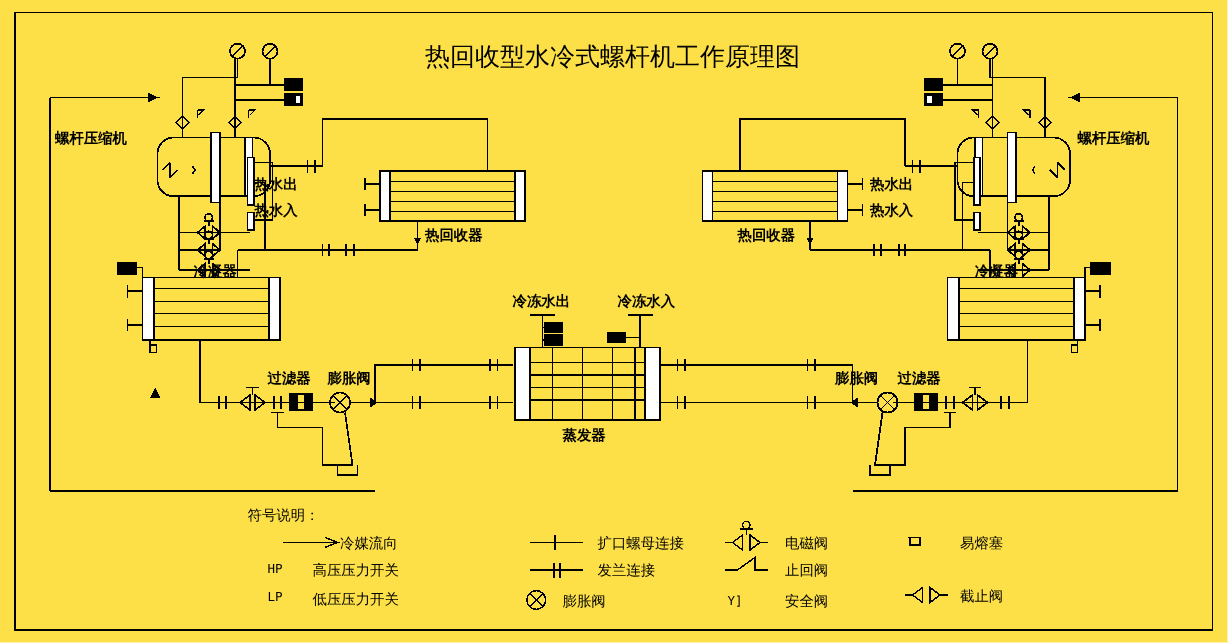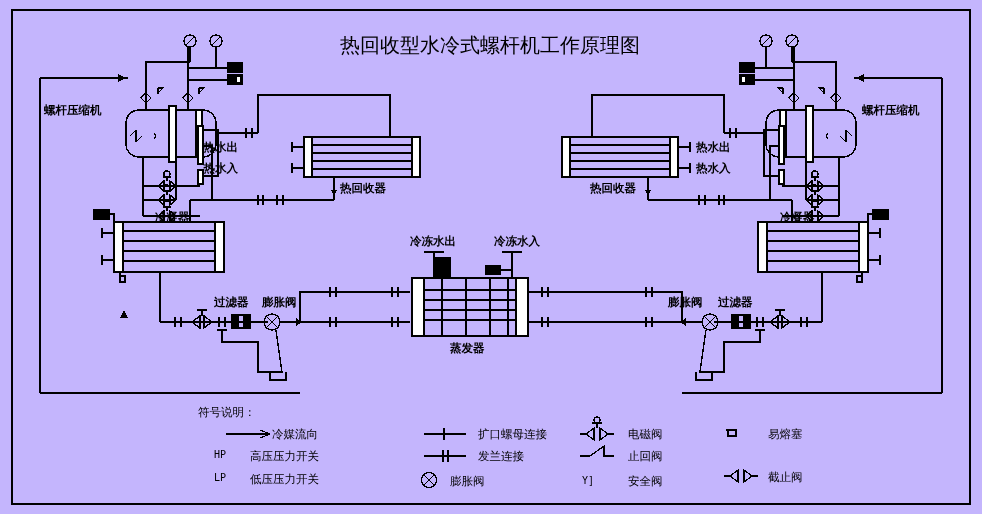--- a/index.html
+++ b/index.html
@@ -1,17 +1,17 @@
 <!DOCTYPE html>
 <html><head>
 <meta charset="utf-8">
 <style>
   html,body{margin:0;padding:0;background:#fff;}
   body{width:982px;height:514px;font-family:"DejaVu Sans","Liberation Sans",sans-serif;}
-  #stage{position:relative;width:982px;height:514px;overflow:hidden;background:#c4b5fd;}
+  #stage{position:relative;width:982px;height:514px;overflow:hidden;background:#fde047;}
   #stage svg{position:absolute;left:0;top:0;}
   .lbl-b{font-size:11.5px;fill:#000;font-weight:bold;font-family:"DejaVu Sans","Liberation Sans",sans-serif;}
   .title{font-size:20px;fill:#000;font-family:"DejaVu Sans","Liberation Sans",sans-serif;}
   .leg{font-size:11.5px;fill:#000;font-family:"DejaVu Sans","Liberation Sans",sans-serif;}
   .mono{font-size:10px;fill:#000;font-family:"DejaVu Sans Mono","Liberation Mono",monospace;}
 </style>
 </head>
 <body>
 
 <div id="stage">

